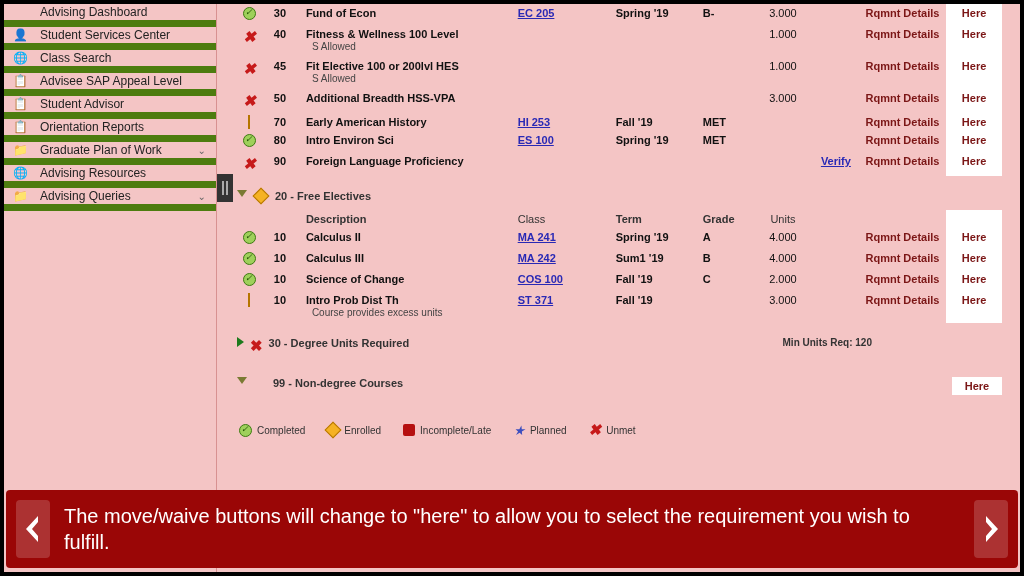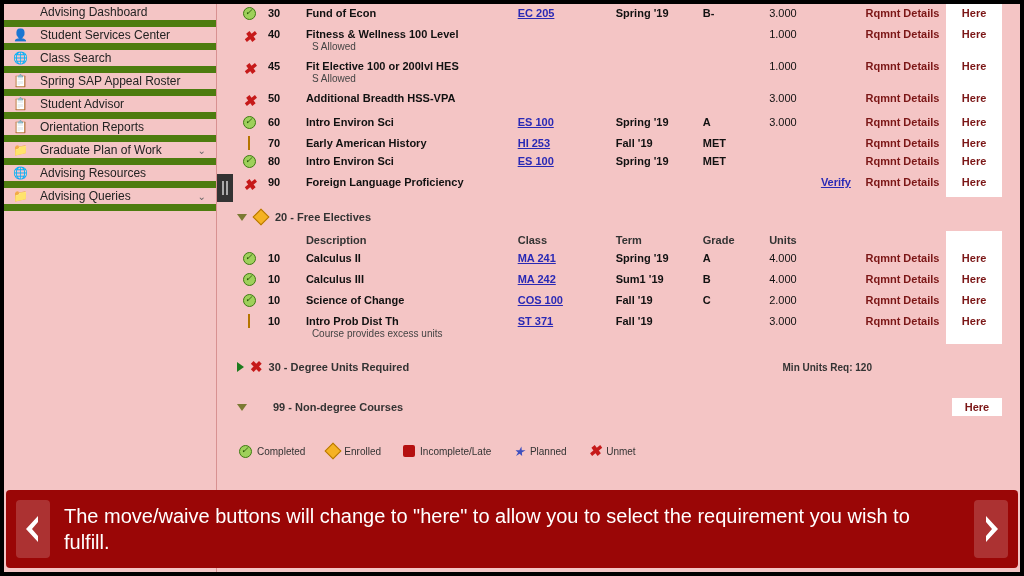--- a/index.html
+++ b/index.html
@@ -6,36 +6,36 @@
 body{background:#000;width:1024px;height:576px;overflow:hidden;position:relative}
 .app{position:absolute;top:4px;left:4px;right:4px;bottom:4px;background:#f4c5c5;display:flex}
 .sidebar{width:213px;background:#f4c5c5;border-right:1px solid #d89191;font-size:12px;color:#222}
 .side-item{display:flex;align-items:center;gap:12px;padding:1px 10px;border-bottom:7px solid #4d7c0f;cursor:pointer}
 .side-ico{width:14px;height:14px;display:inline-flex;align-items:center;justify-content:center}
 .chev{margin-left:auto;color:#666;font-size:10px}
 .main{flex:1;position:relative;overflow:hidden}
 .content{position:absolute;inset:0;padding:0 18px 60px 18px;font-size:11px;color:#111}
 table{border-collapse:collapse;width:100%}
 td,th{text-align:left;padding:3px 4px;vertical-align:top;font-size:11px}
-th{font-weight:bold;color:#333}
+th{font-weight:normal;color:#333}
 .col-ico{width:26px;text-align:center}
-.col-seq{width:34px;text-align:left;font-weight:bold;padding-right:10px}
+.col-seq{width:34px;text-align:center;font-weight:bold;padding-right:10px}
 .col-desc{width:190px;font-weight:bold}
 .col-class{width:88px}
 .col-term{width:78px;font-weight:bold}
 .col-grade{width:54px;font-weight:bold}
 .col-units{width:52px;text-align:center;padding-right:14px}
 .col-verify{width:40px}
 .col-rq{width:76px}
 .col-here{width:50px;text-align:center;background:#fff}
 .note{display:block;font-weight:normal;color:#444;font-size:10px;padding:1px 0 2px 6px}
 .lnk{color:#7b1616;font-weight:bold;cursor:pointer}
 .lnkc{color:#2929b5;text-decoration:underline;font-weight:bold;cursor:pointer}
 .here-col{background:#ffffff}
-.sec-head{display:flex;align-items:center;gap:6px;font-weight:bold;font-size:11px;color:#333;padding:14px 0 8px 2px}
+.sec-head{display:flex;align-items:flex-start;gap:6px;font-weight:bold;font-size:11px;color:#333;padding:14px 0 8px 2px}
 .tri{width:0;height:0;display:inline-block}
 .tri-dn{border-left:5px solid transparent;border-right:5px solid transparent;border-top:7px solid #7a7a33}
 .tri-rt{border-top:5px solid transparent;border-bottom:5px solid transparent;border-left:7px solid #1d7a1d}
 .legend{display:flex;gap:22px;align-items:center;font-size:10px;color:#333;padding:18px 0 6px 4px}
 .legend span{display:flex;align-items:center;gap:5px}
 .ic{width:13px;height:13px;display:inline-block;border-radius:50%}
 .ic-ok{background:#9ed05a;border:1px solid #3e7a12;position:relative}
 .ic-ok:after{content:"✓";position:absolute;font-size:9px;color:#2a5a08;left:1px;top:-1px}
 .ic-enr{width:12px;height:12px;background:#f5b223;transform:rotate(45deg);border:1px solid #b57500}
 .ic-inc{width:12px;height:12px;background:#b51010;border-radius:2px}
@@ -61,21 +61,21 @@
     <div class="side-item">
         <span class="side-ico">👤</span>
         <span>Student Services Center</span>
       </div>
     <div class="side-item">
         <span class="side-ico">🌐</span>
         <span>Class Search</span>
       </div>
     <div class="side-item">
         <span class="side-ico">📋</span>
-        <span>Spring SAP Appeal Roster</span>
+        <span>Advisee SAP Appeal Level</span>
       </div>
     <div class="side-item">
         <span class="side-ico">📋</span>
         <span>Student Advisor</span>
       </div>
     <div class="side-item">
         <span class="side-ico">📋</span>
         <span>Orientation Reports</span>
       </div>
     <div class="side-item">
@@ -138,32 +138,20 @@
               <td class="col-rq"><a class="lnk">Rqmnt Details</a></td>
               <td class="col-here here-col"><a class="lnk">Here</a></td>
             </tr>
             <tr>
               <td class="col-ico"><i class="ic-un">✖</i></td>
               <td class="col-seq">50</td>
               <td class="col-desc">Additional Breadth HSS-VPA</td>
               <td class="col-class"></td>
               <td class="col-term"></td>
               <td class="col-grade"></td>
-              <td class="col-units">3.000</td>
-              <td class="col-verify"></td>
-              <td class="col-rq"><a class="lnk">Rqmnt Details</a></td>
-              <td class="col-here here-col"><a class="lnk">Here</a></td>
-            </tr>
-            <tr>
-              <td class="col-ico"><i class="ic ic-ok"></i></td>
-              <td class="col-seq">60</td>
-              <td class="col-desc">Intro Environ Sci</td>
-              <td class="col-class"><a class="lnkc">ES 100</a></td>
-              <td class="col-term">Spring '19</td>
-              <td class="col-grade">A</td>
               <td class="col-units">3.000</td>
               <td class="col-verify"></td>
               <td class="col-rq"><a class="lnk">Rqmnt Details</a></td>
               <td class="col-here here-col"><a class="lnk">Here</a></td>
             </tr>
             <tr>
               <td class="col-ico"><i class="ic-enr"></i></td>
               <td class="col-seq">70</td>
               <td class="col-desc">Early American History</td>
               <td class="col-class"><a class="lnkc">HI 253</a></td>

